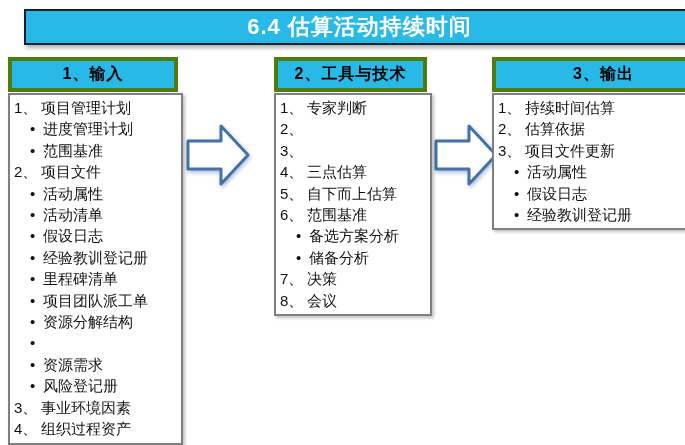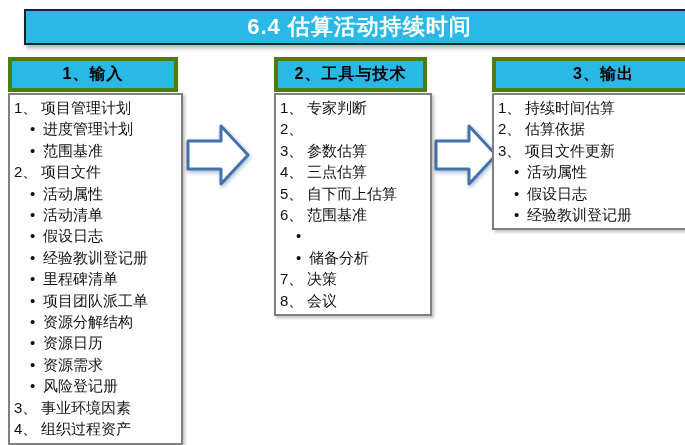--- a/index.html
+++ b/index.html
@@ -132,21 +132,20 @@
         <li class="bullet">
           <span class="marker">•</span>
           <span class="text">项目团队派工单</span>
         </li>
         <li class="bullet">
           <span class="marker">•</span>
           <span class="text">资源分解结构</span>
         </li>
         <li class="bullet">
           <span class="marker">•</span>
-          <span class="text">资源日历</span>
         </li>
         <li class="bullet">
           <span class="marker">•</span>
           <span class="text">资源需求</span>
         </li>
         <li class="bullet">
           <span class="marker">•</span>
           <span class="text">风险登记册</span>
         </li>
         <li class="numbered">
@@ -171,36 +170,36 @@
     <ul>
         <li class="numbered">
           <span class="marker">1、</span>
           <span class="text">专家判断</span>
         </li>
         <li class="numbered">
           <span class="marker">2、</span>
         </li>
         <li class="numbered">
           <span class="marker">3、</span>
-          <span class="text">参数估算</span>
         </li>
         <li class="numbered">
           <span class="marker">4、</span>
           <span class="text">三点估算</span>
         </li>
         <li class="numbered">
           <span class="marker">5、</span>
           <span class="text">自下而上估算</span>
         </li>
         <li class="numbered">
           <span class="marker">6、</span>
           <span class="text">范围基准</span>
         </li>
         <li class="bullet">
           <span class="marker">•</span>
+          <span class="text">备选方案分析</span>
         </li>
         <li class="bullet">
           <span class="marker">•</span>
           <span class="text">储备分析</span>
         </li>
         <li class="numbered">
           <span class="marker">7、</span>
           <span class="text">决策</span>
         </li>
         <li class="numbered">

